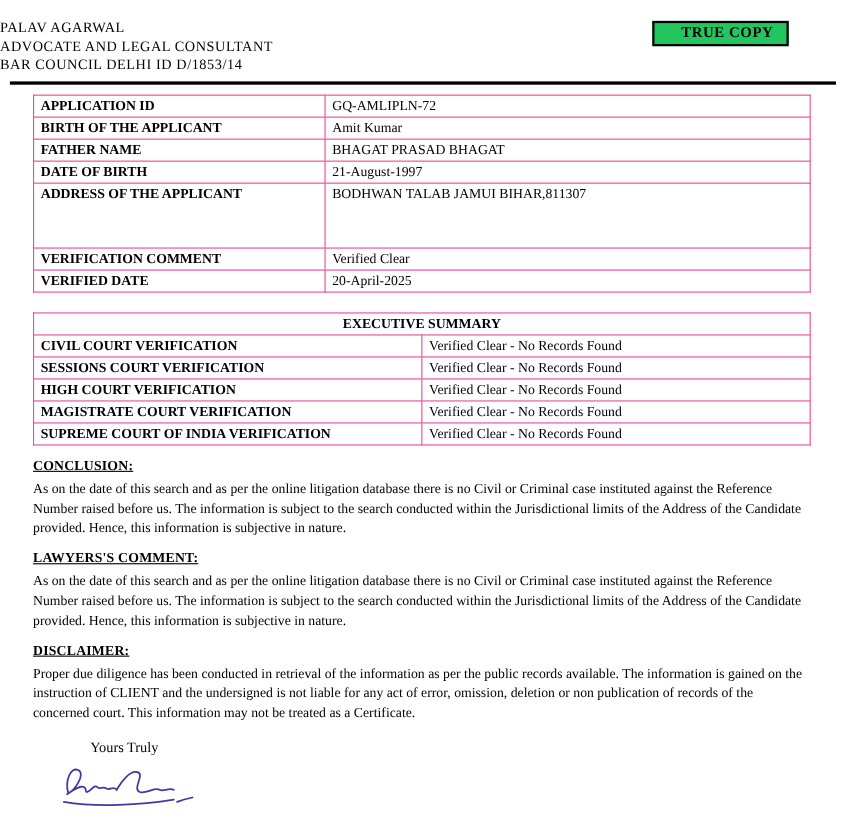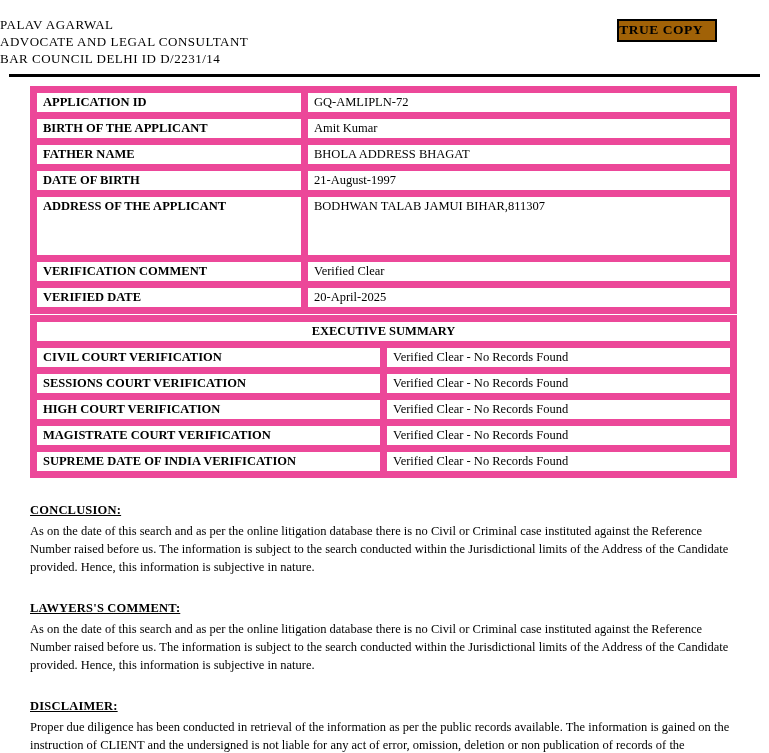--- a/index.html
+++ b/index.html
@@ -11,80 +11,80 @@
     font-family:"Liberation Serif","DejaVu Serif",serif;
     overflow:hidden;
     box-sizing:border-box;
   }
   
   .header { text-align:left; padding-top:16px; font-size:13px; letter-spacing:0.5px; }
   .header .hline { line-height:17px; }
   .stamp {
     position:absolute; top:19px; right:52px;
     border:2px solid #000;
-    padding:1px 12px 2px 0;
+    padding:1px 12px 2px 24px;
     font-weight:bold; font-size:13.5px; letter-spacing:0.5px;
-    background:#a16207;
+    background:#22c55e;
   }
   .top-rule { margin:7px 9px 0 9px; border:none; border-top:3px solid #000; height:0; }
 
   .doc-title {
     text-align:center; font-weight:bold; text-decoration:underline;
     font-size:13.5px; margin-top:11px; letter-spacing:0.4px;
   }
 
   
   table.tbl {
     border-collapse:collapse; table-layout:fixed;
     margin:9px 0 0 30px; width:707px;
     font-size:12.5px;
   }
-  table.tbl td { border:7px solid #ec4899; padding:1px 6px; height:17px; vertical-align:middle; overflow:hidden; }
+  table.tbl td { border:1px solid #ec4899; padding:1px 6px; height:17px; vertical-align:middle; overflow:hidden; }
   table.tbl td.lbl { font-weight:bold; width:252px; }
   table.tbl tr.addr-row td { height:55px; vertical-align:top; padding-top:2px; }
-  table.exec { margin-top:1px; }
+  table.exec { margin-top:18px; }
   table.exec td.exec-title { text-align:center; font-weight:bold; height:17px; }
   table.exec td.val { text-align:left; }
 
   
   .sec { margin:0 32px 0 30px; font-size:12.5px; }
-  .sec-heading { font-weight:bold; text-decoration:underline; margin-top:25px; font-size:12.5px; letter-spacing:0.2px; }
+  .sec-heading { font-weight:bold; text-decoration:underline; margin-top:11px; font-size:12.5px; letter-spacing:0.2px; }
   .sec-body { margin-top:4px; line-height:18px; width:703px; }
 
   
   .closing { margin:15px 16px 0 82px; font-size:13px; }
   .signature-wrap { margin:3px 0 0 48px; height:50px; }
 </style>
 </head>
 <body>
 
 <div class="page">
 
   <div class="header">
     <div class="hline">PALAV AGARWAL</div>
     <div class="hline">ADVOCATE AND LEGAL CONSULTANT</div>
-    <div class="hline">BAR COUNCIL DELHI ID D/2231/14</div>
+    <div class="hline">BAR COUNCIL DELHI ID D/1853/14</div>
   </div>
   <div class="stamp">TRUE COPY</div>
   <hr class="top-rule">
 
 
   <table class="tbl">
     <tbody>
       <tr>
         <td class="lbl">APPLICATION ID</td>
         <td class="val">GQ-AMLIPLN-72</td>
       </tr>
       <tr>
         <td class="lbl">BIRTH OF THE APPLICANT</td>
         <td class="val">Amit Kumar</td>
       </tr>
       <tr>
         <td class="lbl">FATHER NAME</td>
-        <td class="val">BHOLA ADDRESS BHAGAT</td>
+        <td class="val">BHAGAT PRASAD BHAGAT</td>
       </tr>
       <tr>
         <td class="lbl">DATE OF BIRTH</td>
         <td class="val">21-August-1997</td>
       </tr>
       <tr class="addr-row">
         <td class="lbl">ADDRESS OF THE APPLICANT</td>
         <td class="val">BODHWAN TALAB JAMUI BIHAR,811307</td>
       </tr>
       <tr>
@@ -113,21 +113,21 @@
       </tr>
       <tr>
         <td class="lbl">HIGH COURT VERIFICATION</td>
         <td class="val">Verified Clear - No Records Found</td>
       </tr>
       <tr>
         <td class="lbl">MAGISTRATE COURT VERIFICATION</td>
         <td class="val">Verified Clear - No Records Found</td>
       </tr>
       <tr>
-        <td class="lbl">SUPREME DATE OF INDIA VERIFICATION</td>
+        <td class="lbl">SUPREME COURT OF INDIA VERIFICATION</td>
         <td class="val">Verified Clear - No Records Found</td>
       </tr>
     </tbody>
   </table>
 
   <div class="sec">
     <div class="sec-heading">CONCLUSION:</div>
     <div class="sec-body">As on the date of this search and as per the online litigation database there is no Civil or Criminal case instituted against the Reference Number raised before us. The information is subject to the search conducted within the Jurisdictional limits of the Address of the Candidate provided. Hence, this information is subjective in nature.</div>
   </div>
 

